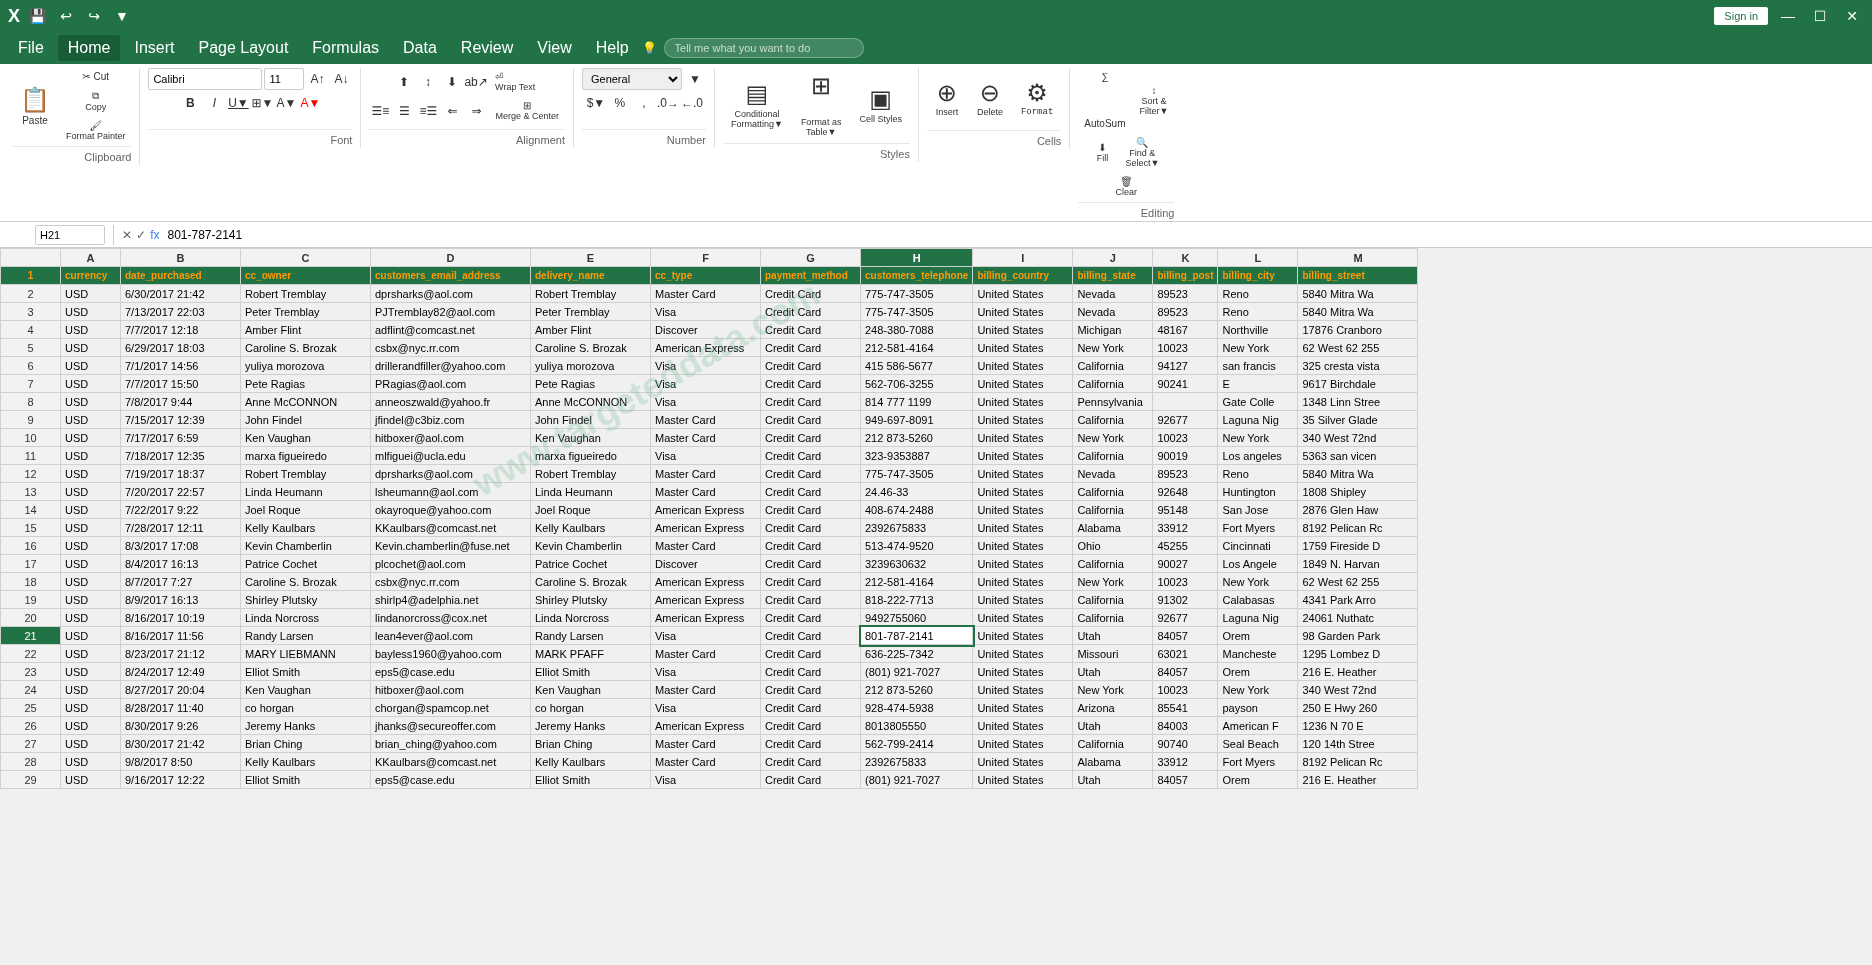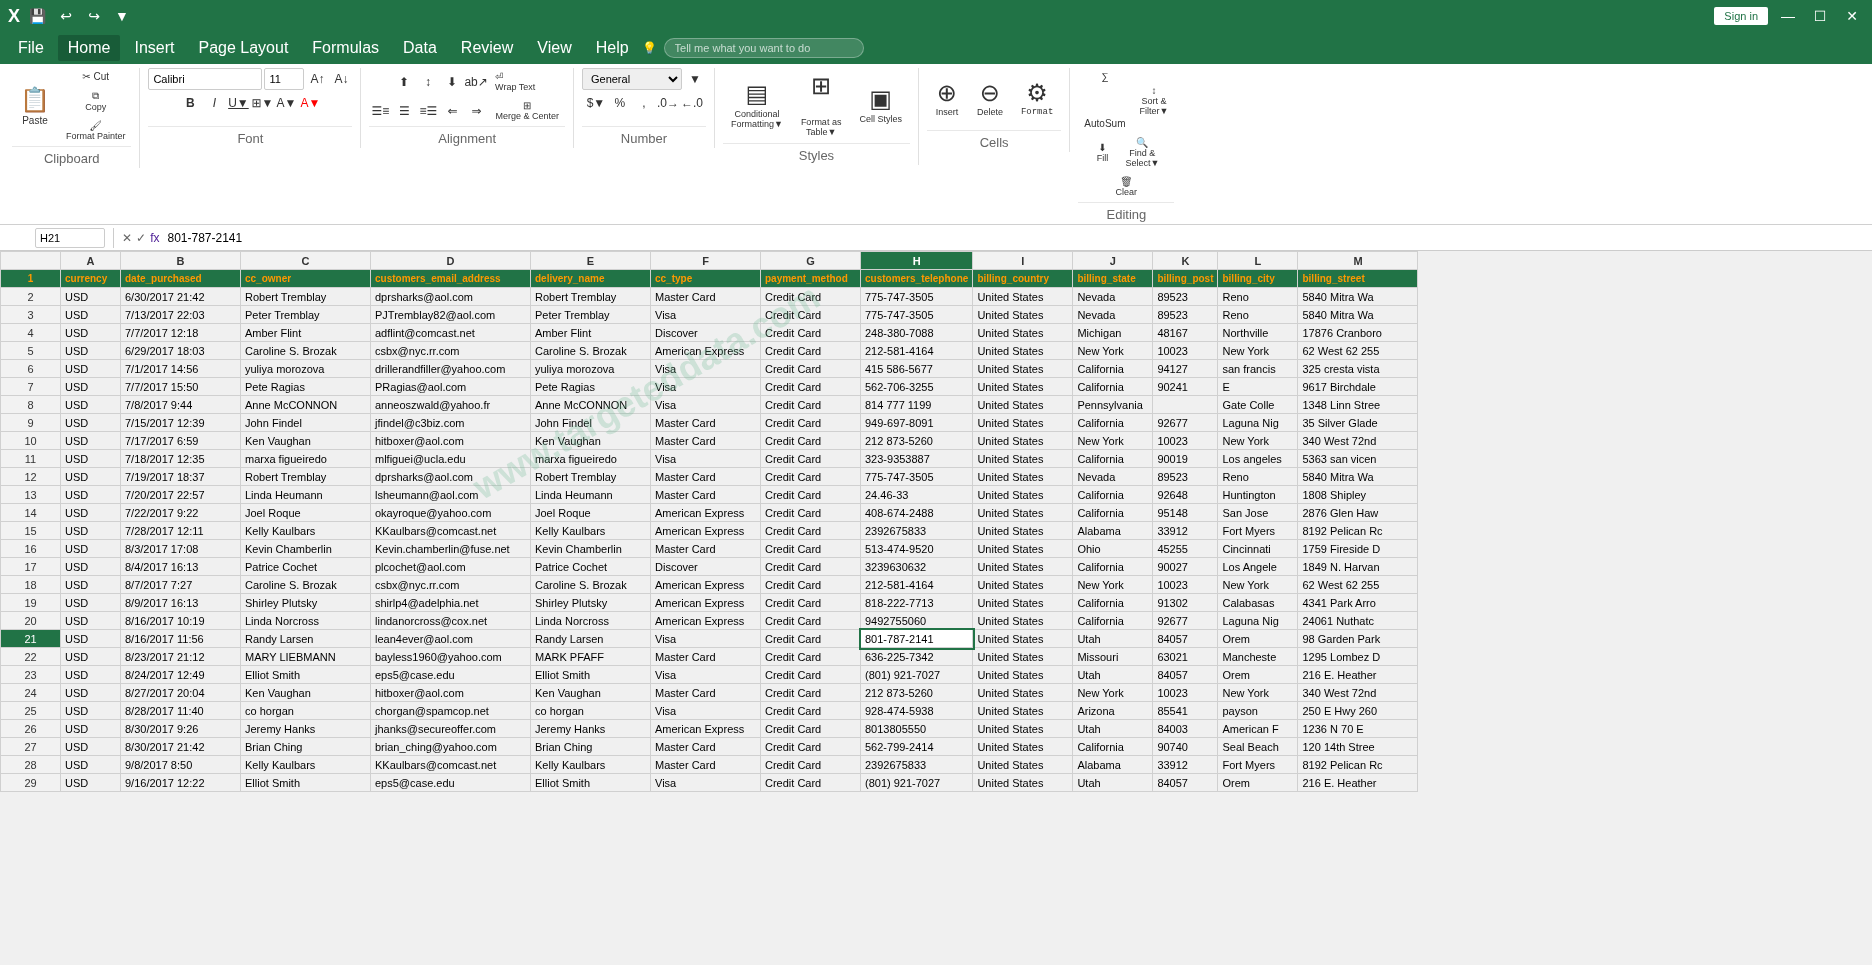--- a/index.html
+++ b/index.html
@@ -63,25 +63,25 @@
     .ribbon-group {
       display: flex;
       flex-direction: column;
       align-items: center;
       padding: 0 8px;
       border-right: 1px solid #e0e0e0;
       min-height: 80px;
     }
     .ribbon-group:last-child { border-right: none; }
     .ribbon-group-label {
-      font-size: 13px;
+      font-size: 11px;
       color: #666;
       margin-top: auto;
       padding-top: 4px;
-      text-align: center;
+      text-align: right;
       width: 100%;
       border-top: 1px solid #e8e8e8;
       padding-bottom: 2px;
     }
     .ribbon-row { display: flex; align-items: center; gap: 2px; margin-bottom: 2px; }
     .rb-btn {
       display: flex;
       flex-direction: column;
       align-items: center;
       justify-content: center;
@@ -449,21 +449,21 @@
   </div>
 
 </div>
 
 <div id="formula-bar">
   <input type="text" id="name-box" value="H21" style="">
   <div id="formula-divider"></div>
   <div id="formula-icons">
     <span style="cursor:pointer;color:#666;">✕</span>
     <span style="cursor:pointer;color:#666;">✓</span>
-    <span style="cursor:pointer;color:#4c1d95;">fx</span>
+    <span style="cursor:pointer;color:#3b82f6;">fx</span>
   </div>
   <input type="text" id="formula-input" value="801-787-2141" style="">
 </div>
 
 <div id="spreadsheet-container" style="position:relative;height:calc(965px - 32px - 32px - 88px - 26px - 24px - 22px);overflow:hidden;">
   <div style="position:absolute;top:120px;left:450px;color:rgba(100,180,140,0.25);font-size:36px;font-weight:bold;transform:rotate(-30deg);pointer-events:none;z-index:100;white-space:nowrap;">
     www.targeteddata.com
   </div>
   <div id="sheet-area" style="overflow:auto;height:100%;">
     <table id="main-table">

